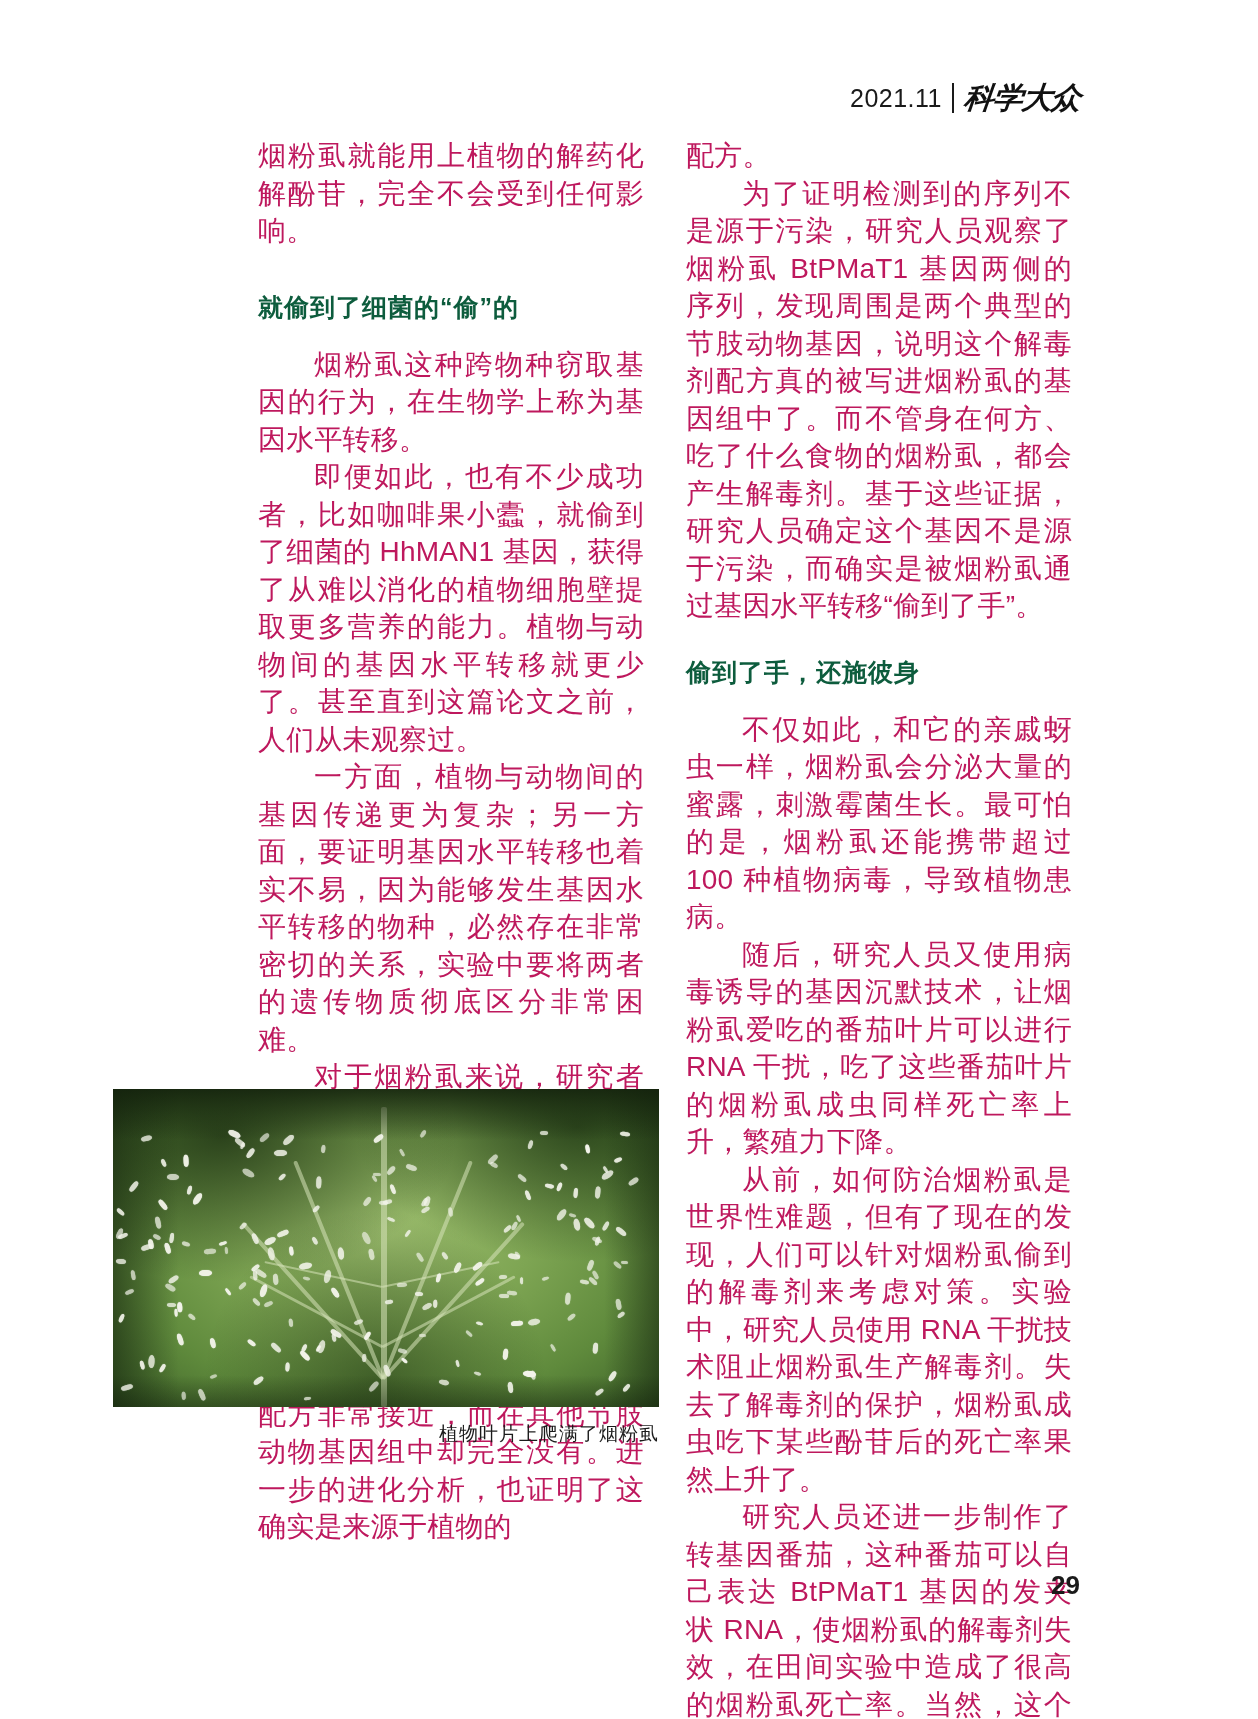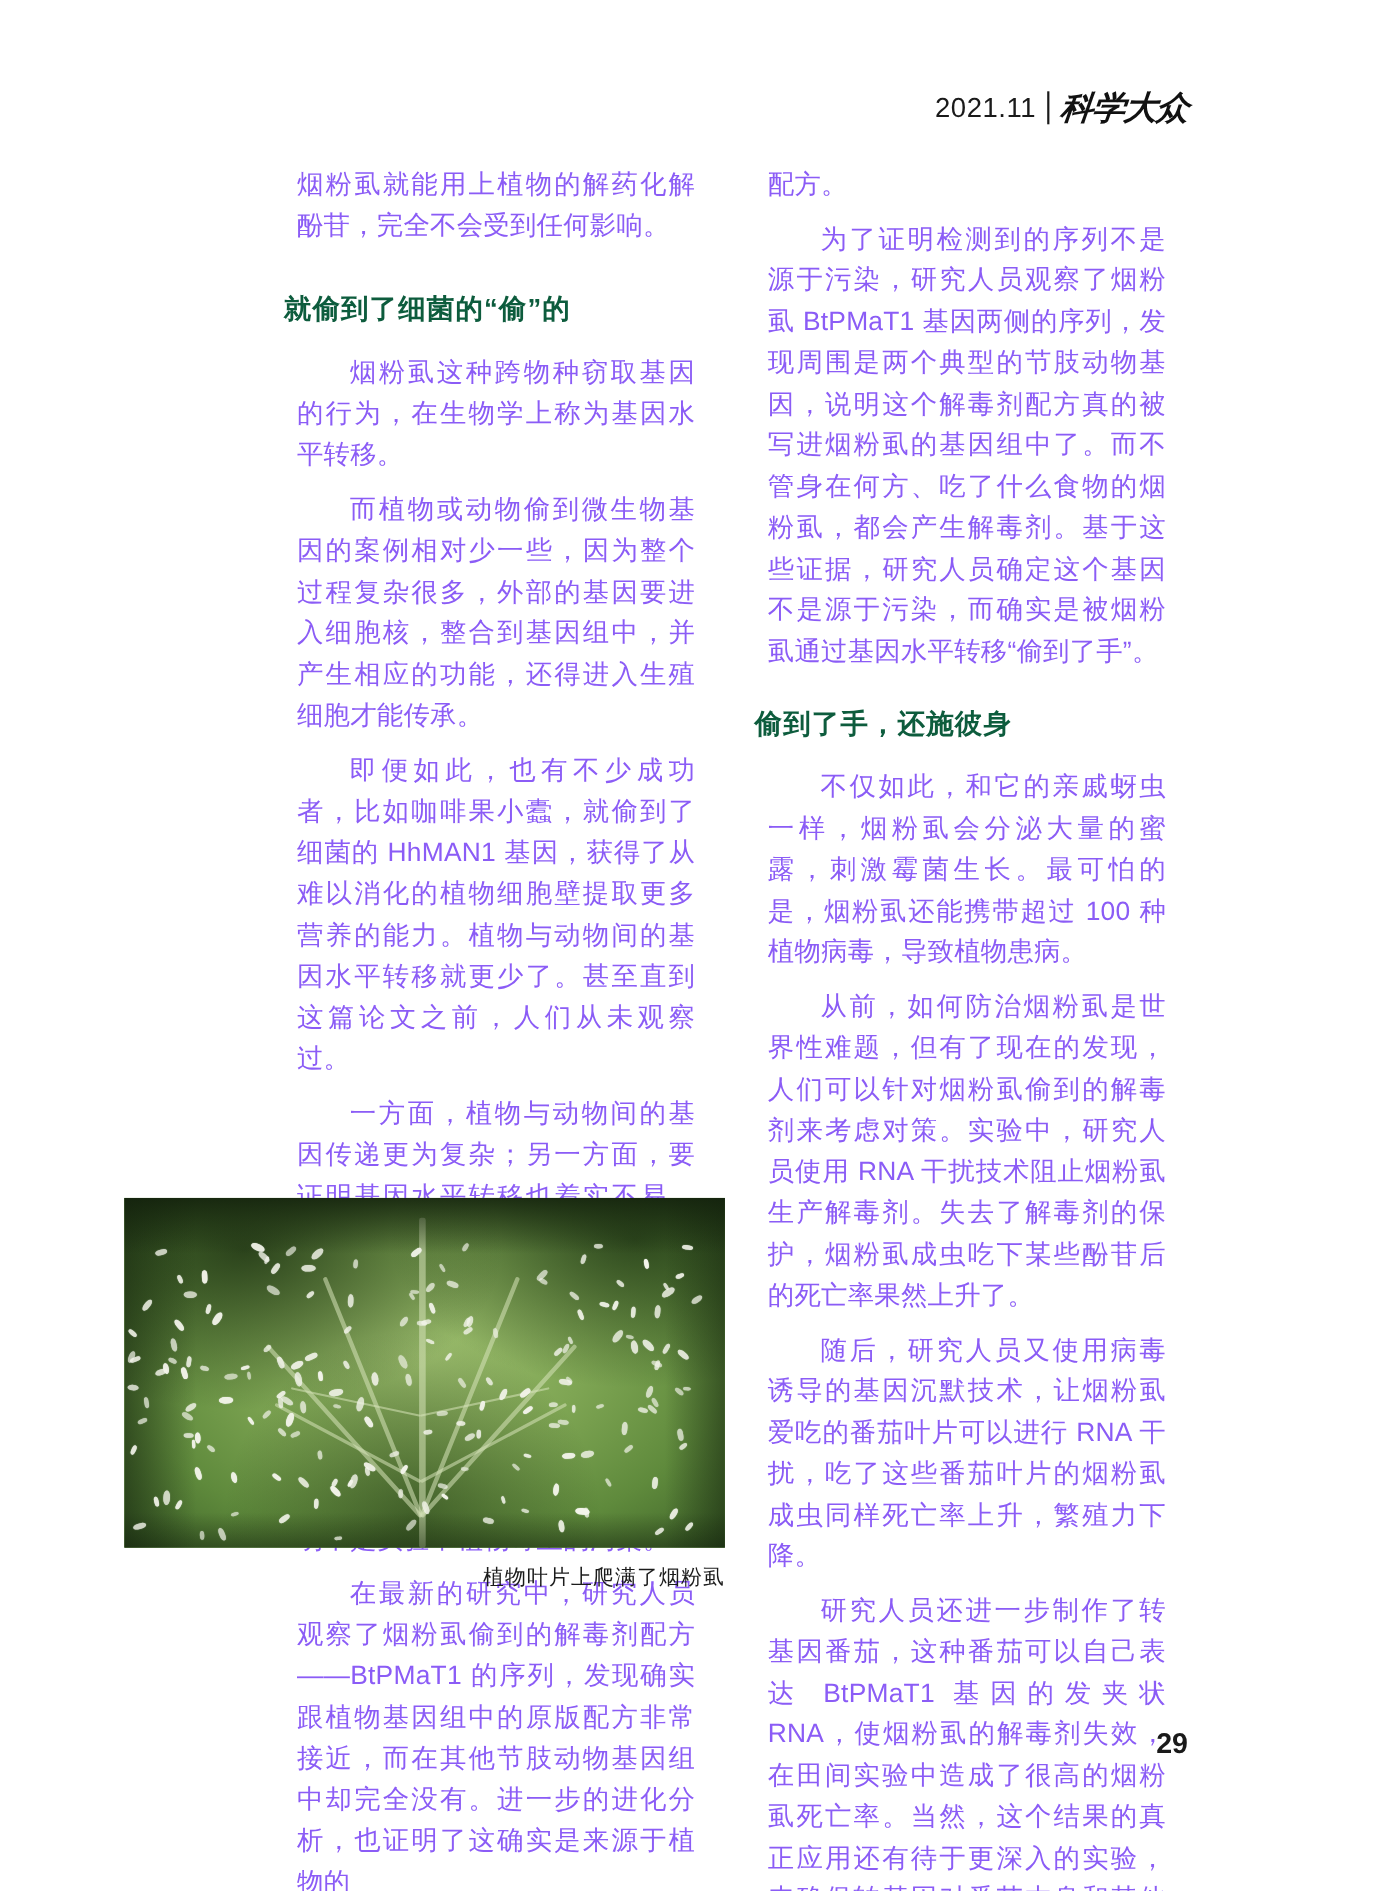--- a/index.html
+++ b/index.html
@@ -57,24 +57,24 @@
     width: 815px;
     display: flex;
     gap: 42px;
   }
   .col {
     width: 386px;
     box-sizing: border-box;
   }
 
   p.body {
-    margin: 12px;
-    font-size: 24px;
+    margin: 0;
+    font-size: 28px;
     line-height: 37.5px;
-    color: #8b5cf6;
+    color: #be185d;
     text-align: justify;
     text-justify: inter-ideograph;
     letter-spacing: 0.2px;
     font-family: "Liberation Sans", "DejaVu Sans", sans-serif;
   }
   p.body.indent { text-indent: 2em; }
 
   h2.section-title {
     margin: 30px 0 22px 0;
     font-size: 25px;
@@ -173,36 +173,35 @@
   </div>
 
   <div class="columns">
 
     <div class="col">
       <p class="body">烟粉虱就能用上植物的解药化解酚苷，完全不会受到任何影响。</p>
 
       <h2 class="section-title first">就偷到了细菌的“偷”的</h2>
 
       <p class="body indent">烟粉虱这种跨物种窃取基因的行为，在生物学上称为基因水平转移。</p>
-      <p class="body indent">而植物或动物偷到微生物基因的案例相对少一些，因为整个过程复杂很多，外部的基因要进入细胞核，整合到基因组中，并产生相应的功能，还得进入生殖细胞才能传承。</p>
       <p class="body indent">即便如此，也有不少成功者，比如咖啡果小蠹，就偷到了细菌的 HhMAN1 基因，获得了从难以消化的植物细胞壁提取更多营养的能力。植物与动物间的基因水平转移就更少了。甚至直到这篇论文之前，人们从未观察过。</p>
       <p class="body indent">一方面，植物与动物间的基因传递更为复杂；另一方面，要证明基因水平转移也着实不易，因为能够发生基因水平转移的物种，必然存在非常密切的关系，实验中要将两者的遗传物质彻底区分非常困难。</p>
       <p class="body indent">对于烟粉虱来说，研究者必须提供两个证据：一是证明基因确实是从植物中来，另一点要证明不是实验中植物寄主的污染。</p>
       <p class="body indent">在最新的研究中，研究人员观察了烟粉虱偷到的解毒剂配方——BtPMaT1 的序列，发现确实跟植物基因组中的原版配方非常接近，而在其他节肢动物基因组中却完全没有。进一步的进化分析，也证明了这确实是来源于植物的</p>
     </div>
 
     <div class="col">
       <p class="body">配方。</p>
       <p class="body indent">为了证明检测到的序列不是源于污染，研究人员观察了烟粉虱 BtPMaT1 基因两侧的序列，发现周围是两个典型的节肢动物基因，说明这个解毒剂配方真的被写进烟粉虱的基因组中了。而不管身在何方、吃了什么食物的烟粉虱，都会产生解毒剂。基于这些证据，研究人员确定这个基因不是源于污染，而确实是被烟粉虱通过基因水平转移“偷到了手”。</p>
 
       <h2 class="section-title">偷到了手，还施彼身</h2>
 
       <p class="body indent">不仅如此，和它的亲戚蚜虫一样，烟粉虱会分泌大量的蜜露，刺激霉菌生长。最可怕的是，烟粉虱还能携带超过 100 种植物病毒，导致植物患病。</p>
+      <p class="body indent">随后，研究人员又使用病毒诱导的基因沉默技术，让烟粉虱爱吃的番茄叶片可以进行 RNA 干扰，吃了这些番茄叶片的烟粉虱成虫同样死亡率上升，繁殖力下降。</p>
       <p class="body indent">从前，如何防治烟粉虱是世界性难题，但有了现在的发现，人们可以针对烟粉虱偷到的解毒剂来考虑对策。实验中，研究人员使用 RNA 干扰技术阻止烟粉虱生产解毒剂。失去了解毒剂的保护，烟粉虱成虫吃下某些酚苷后的死亡率果然上升了。</p>
-      <p class="body indent">随后，研究人员又使用病毒诱导的基因沉默技术，让烟粉虱爱吃的番茄叶片可以进行 RNA 干扰，吃了这些番茄叶片的烟粉虱成虫同样死亡率上升，繁殖力下降。</p>
       <p class="body indent">研究人员还进一步制作了转基因番茄，这种番茄可以自己表达 BtPMaT1 基因的发夹状 RNA，使烟粉虱的解毒剂失效，在田间实验中造成了很高的烟粉虱死亡率。当然，这个结果的真正应用还有待于更深入的实验，来确保转基因对番茄本身和其他生物，尤其是传粉昆虫没有影响。</p>
 
     </div>
   </div>
 
   <div class="photo-block">
     <div class="photo">
       <div class="leaf-base"></div>
       <div class="vein main"></div>
       <div class="vein l1"></div>

